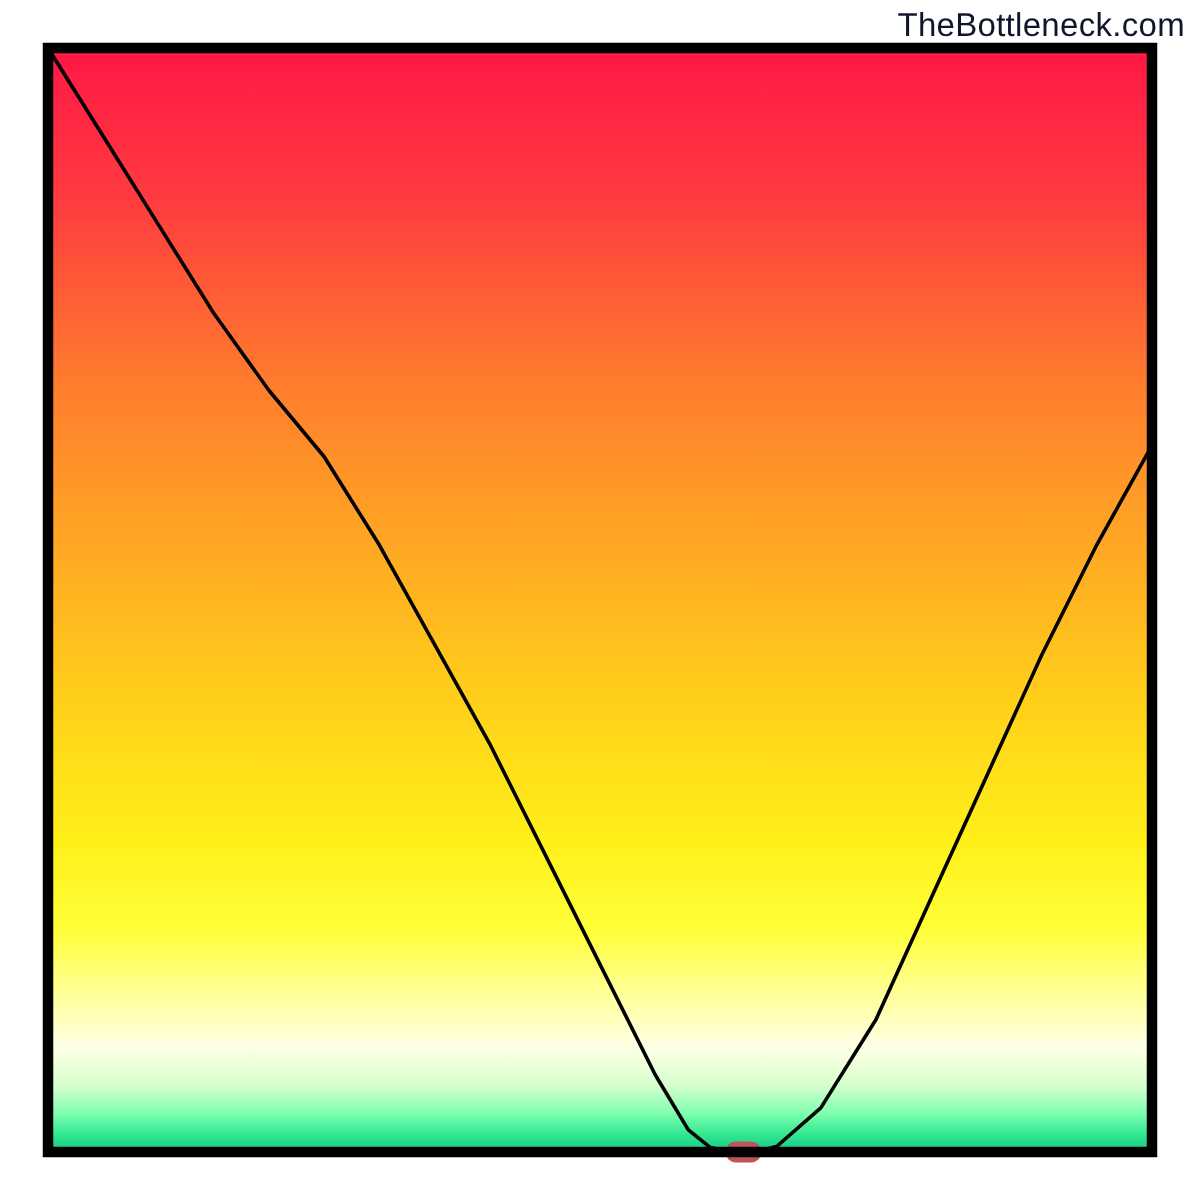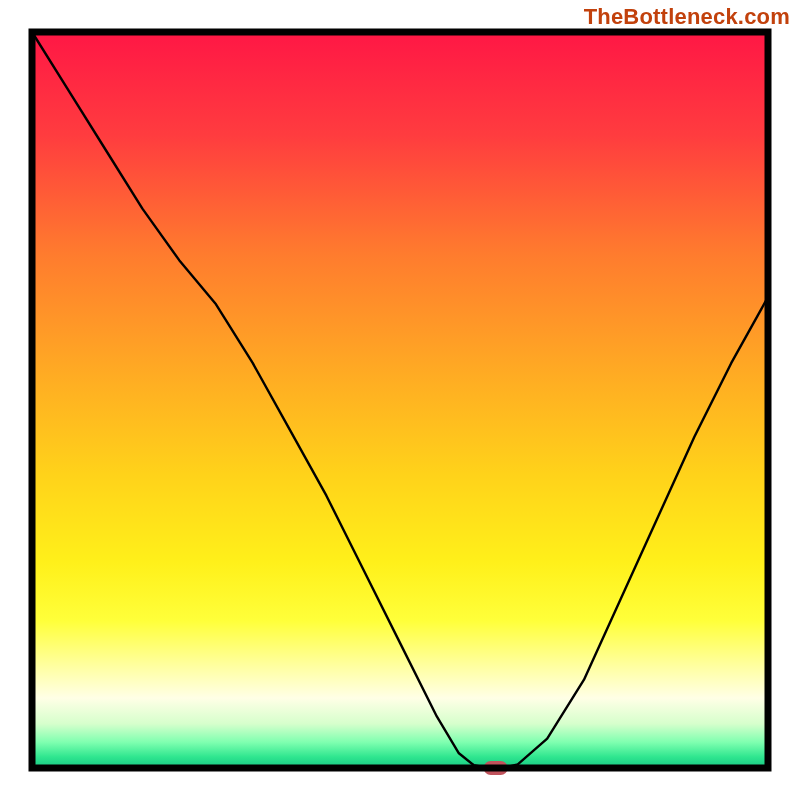--- a/index.html
+++ b/index.html
@@ -13,22 +13,22 @@
   .container {
     position: relative;
     width: 800px;
     height: 800px;
   }
   .watermark {
     position: absolute;
     top: 4px;
     right: 10px;
     font-size: 22px;
-    font-weight: 700;
-    color: #c2410c;
+    font-weight: 400;
+    color: #0f172a;
     letter-spacing: 0.2px;
   }
   svg {
     display: block;
   }
 </style>
 </head>
 <body>
 <div class="container">
   <div class="watermark">TheBottleneck.com</div>

